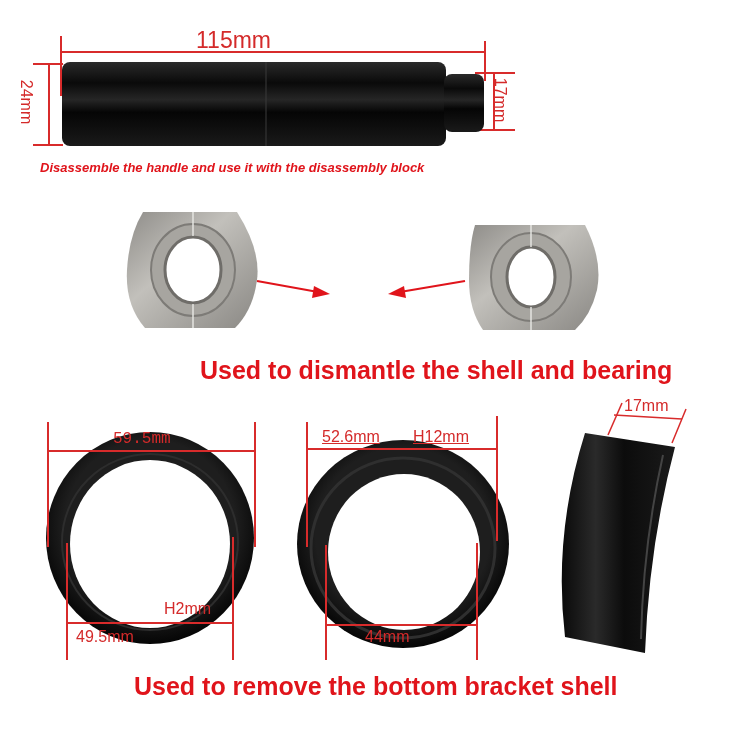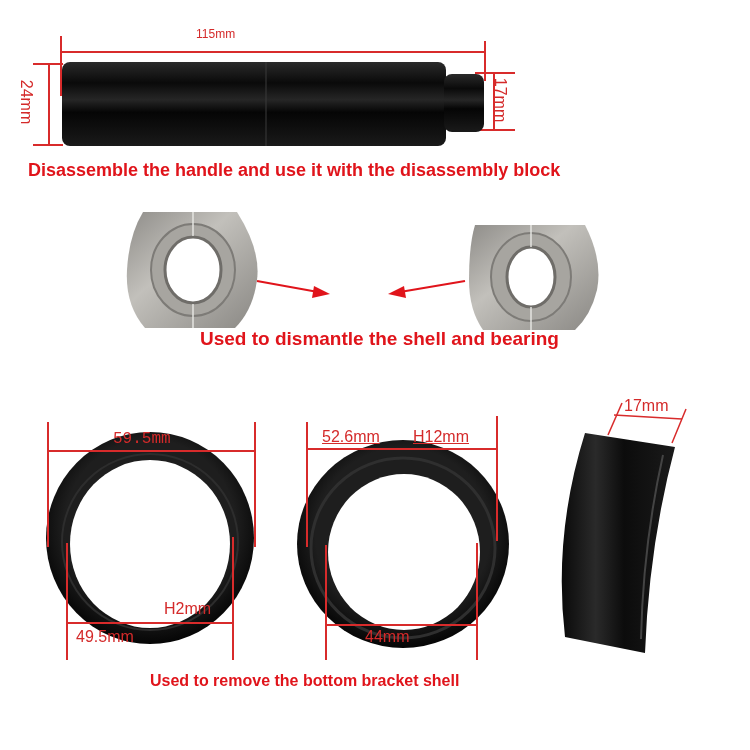--- a/index.html
+++ b/index.html
@@ -11,21 +11,21 @@
   svg { position:absolute; overflow:visible; }
 </style>
 </head>
 <body>
 
 <div>
 
   <div class="vline" style="left:60px;top:36px;height:60px;"></div>
   <div class="vline" style="left:484px;top:41px;height:40px;"></div>
   <div class="hline" style="left:60px;top:51px;width:425px;"></div>
-  <div class="dim" style="left:196px;top:27px;font-size:12px;">115mm</div>
+  <div class="dim" style="left:196px;top:27px;font-size:23px;">115mm</div>
 
   <div class="hline" style="left:33px;top:63px;width:30px;"></div>
   <div class="hline" style="left:33px;top:144px;width:30px;"></div>
   <div class="vline" style="left:48px;top:63px;height:82px;"></div>
   <div class="dim" style="left:4px;top:93px;font-size:16px;transform:rotate(90deg);transform-origin:center;">24mm</div>
 
   <div class="hline" style="left:475px;top:72px;width:40px;"></div>
   <div class="hline" style="left:475px;top:129px;width:40px;"></div>
   <div class="vline" style="left:493px;top:72px;height:58px;"></div>
   <div class="dim" style="left:478px;top:91px;font-size:16px;transform:rotate(90deg);transform-origin:center;">17mm</div>
@@ -38,21 +38,21 @@
         <stop offset="0.45" stop-color="#262626"></stop>
         <stop offset="0.6" stop-color="#050505"></stop>
         <stop offset="1" stop-color="#1a1a1a"></stop>
       </linearGradient>
     </defs>
     <rect x="62" y="62" width="384" height="84" rx="8" fill="url(#rodG)"></rect>
     <line x1="266" y1="62" x2="266" y2="146" stroke="#3a3a3a" stroke-width="1"></line>
     <rect x="444" y="74" width="40" height="58" rx="8" fill="url(#rodG)"></rect>
   </svg>
 
-  <div class="caption" style="left:28px;top:160px;font-size:18px;">Disassemble the handle and use it with the disassembly block</div>
+  <div class="caption" style="left:40px;top:160px;font-size:13px;font-style:italic;">Disassemble the handle and use it with the disassembly block</div>
 </div>
 
 <div>
   <svg width="140" height="120" style="left:125px;top:210px;">
     <defs>
       <linearGradient id="alG" x1="0" y1="0" x2="1" y2="1">
         <stop offset="0" stop-color="#8f8d89"></stop>
         <stop offset="0.4" stop-color="#c2c0bb"></stop>
         <stop offset="1" stop-color="#8a8884"></stop>
       </linearGradient>
@@ -72,21 +72,21 @@
     <line x1="66" y1="92" x2="66" y2="115" stroke="#e5e4e0" stroke-width="1.5"></line>
   </svg>
 
   <svg width="750" height="60" style="left:0;top:270px;">
     <line x1="257" y1="11" x2="318" y2="22" stroke="#e0141b" stroke-width="2"></line>
     <polygon points="330,24 314,16 312,28" fill="#e0141b"></polygon>
     <line x1="465" y1="11" x2="400" y2="22" stroke="#e0141b" stroke-width="2"></line>
     <polygon points="388,24 404,16 406,28" fill="#e0141b"></polygon>
   </svg>
 
-  <div class="caption" style="left:200px;top:328px;font-size:19px;">Used to dismantle the shell and bearing</div>
+  <div class="caption" style="left:200px;top:356px;font-size:25px;">Used to dismantle the shell and bearing</div>
 </div>
 
 <div>
 
   <svg width="220" height="220" style="left:45px;top:430px;">
     <defs>
       <radialGradient id="ringG" cx="0.5" cy="0.45" r="0.55">
         <stop offset="0.75" stop-color="#1e1e1e"></stop>
         <stop offset="1" stop-color="#050505"></stop>
       </radialGradient>
@@ -132,14 +132,14 @@
     <path d="M40 8 L130 22 Q104 120 100 228 L20 212 Q8 110 40 8 Z" fill="url(#sideG)"></path>
     <path d="M118 30 Q98 120 96 214" stroke="#444" stroke-width="2" fill="none"></path>
   </svg>
   <svg width="130" height="60" style="left:600px;top:395px;">
     <line x1="14" y1="20" x2="82" y2="24" stroke="#d82b2b" stroke-width="1.5"></line>
     <line x1="8" y1="40" x2="22" y2="8" stroke="#d82b2b" stroke-width="1.5"></line>
     <line x1="72" y1="48" x2="86" y2="14" stroke="#d82b2b" stroke-width="1.5"></line>
   </svg>
   <div class="dim" style="left:624px;top:397px;">17mm</div>
 
-  <div class="caption" style="left:150px;top:672px;font-size:16px;">Used to remove the bottom bracket shell</div>
+  <div class="caption" style="left:134px;top:672px;font-size:25px;">Used to remove the bottom bracket shell</div>
 </div>
 
 </body></html>

